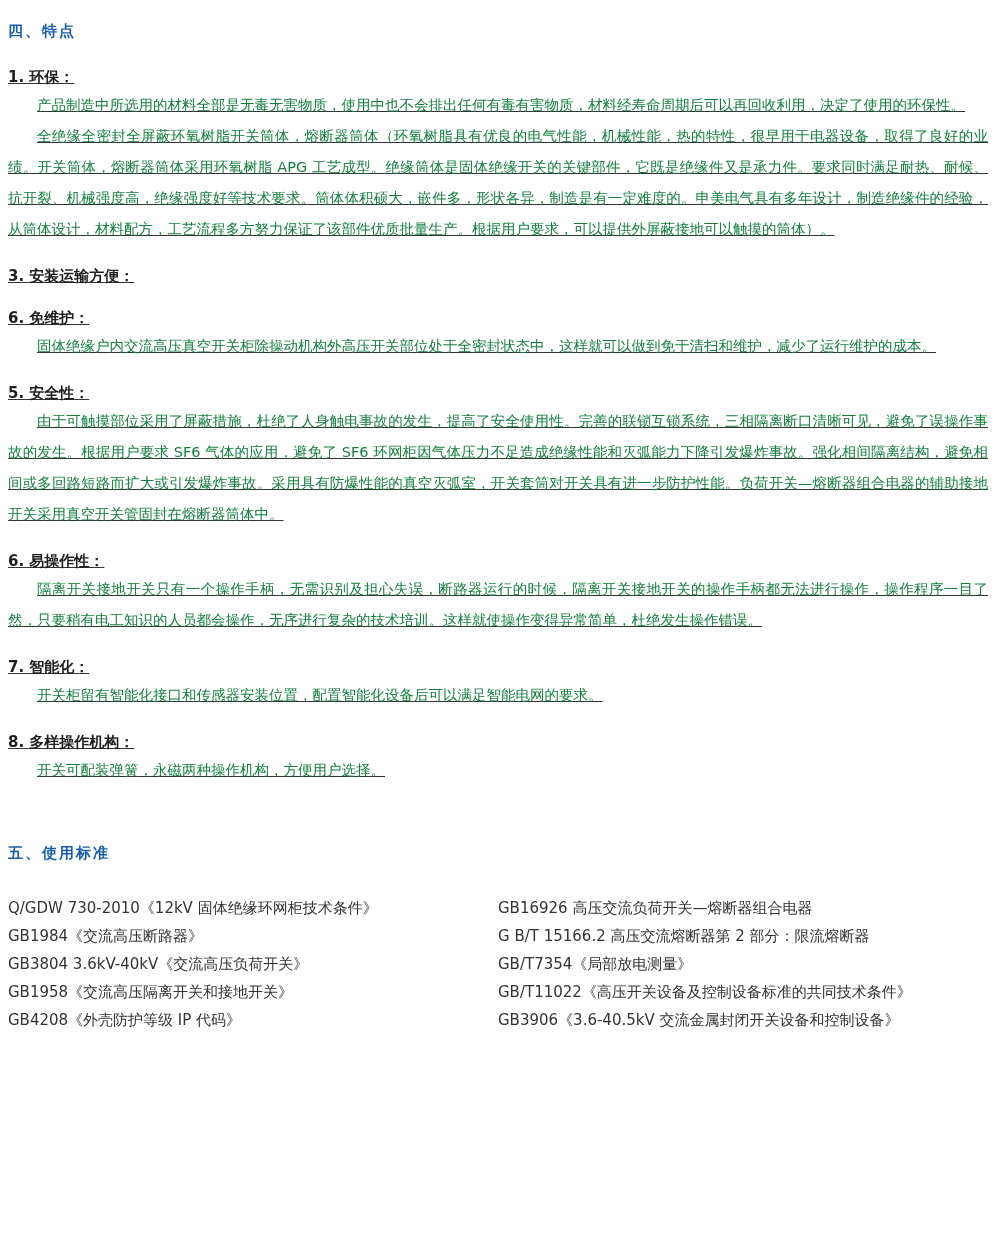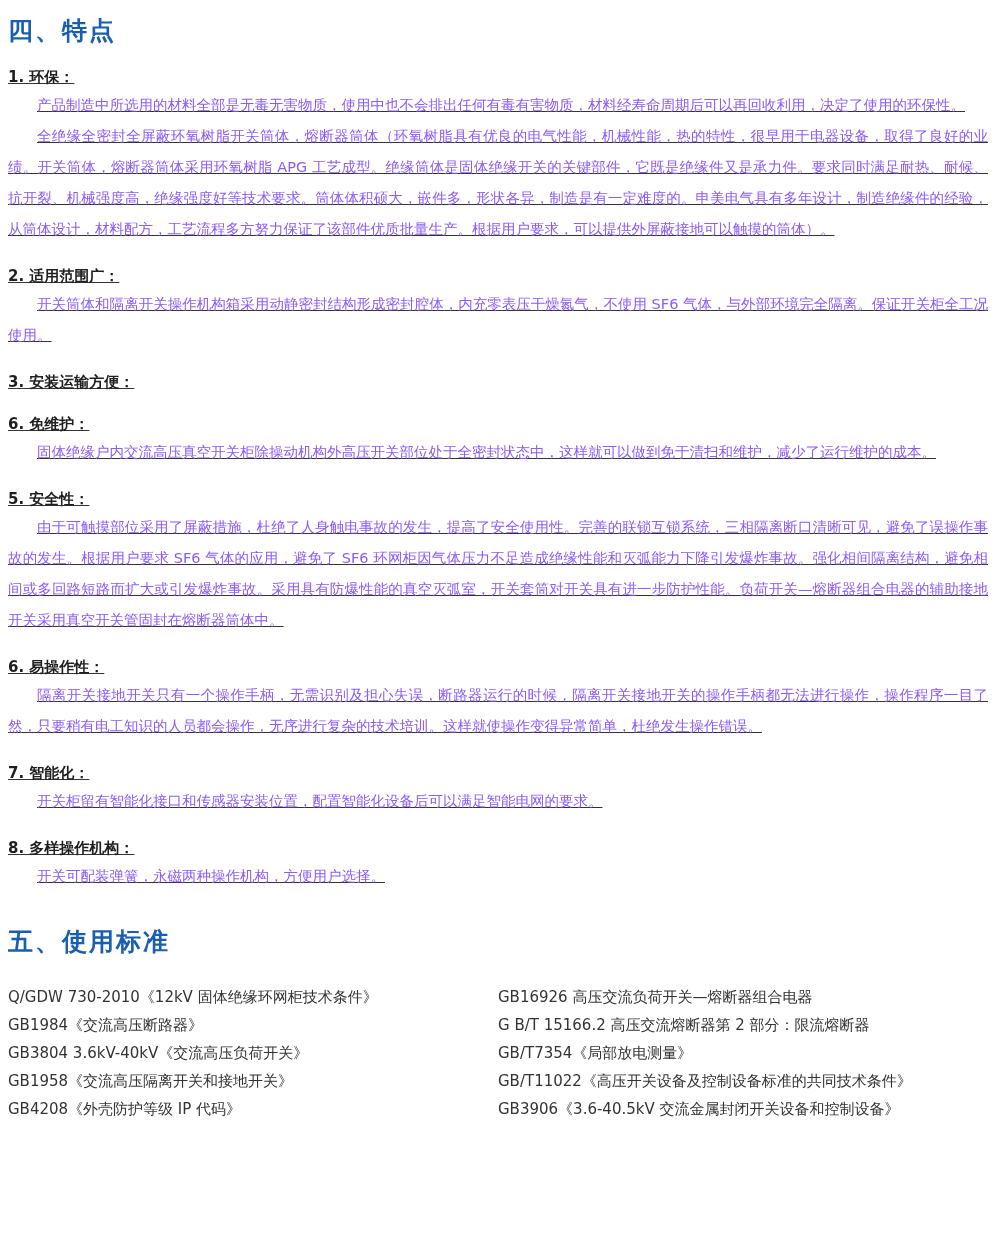--- a/index.html
+++ b/index.html
@@ -12,43 +12,43 @@
     font-family: "DejaVu Sans", "Liberation Sans", sans-serif;
     color: #333333;
   }
   .page {
     padding: 10px 8px 24px 8px;
     box-sizing: border-box;
     width: 996px;
   }
   .section-title {
     color: #1a5fae;
-    font-size: 25px;
+    font-size: 15px;
     font-weight: 600;
     letter-spacing: 2px;
     margin: 6px 0 0 0;
     line-height: 30px;
   }
   .feature { margin: 0; text-decoration: underline; }
   .feature-heading {
     font-size: 15px;
     font-weight: bold;
     color: #1f1f1f;
     margin: 20px 0 2px 0;
     line-height: 22px;
   }
   .feature-paragraph {
     font-size: 14.5px;
     line-height: 31px;
-    color: #8b5cf6;
+    color: #15803d;
     margin: 0;
     text-indent: 2em;
     text-align: justify;
   }
-  .standards-title-wrap { margin-top: 35px; }
+  .standards-title-wrap { margin-top: 52px; }
   .standards-columns {
     display: flex;
     flex-direction: row;
     margin-top: 26px;
   }
   .standards-col { width: 50%; }
   .standard-item {
     font-size: 15px;
     line-height: 28px;
     color: #333333;
@@ -63,24 +63,20 @@
 
   <section>
     <h1 class="section-title">四、特点</h1>
 
     <div class="feature">
       <h2 class="feature-heading">1. 环保：</h2>
       <p class="feature-paragraph">产品制造中所选用的材料全部是无毒无害物质，使用中也不会排出任何有毒有害物质，材料经寿命周期后可以再回收利用，决定了使用的环保性。</p>
       <p class="feature-paragraph">全绝缘全密封全屏蔽环氧树脂开关筒体，熔断器筒体（环氧树脂具有优良的电气性能，机械性能，热的特性，很早用于电器设备，取得了良好的业绩。开关筒体，熔断器筒体采用环氧树脂 APG 工艺成型。绝缘筒体是固体绝缘开关的关键部件，它既是绝缘件又是承力件。要求同时满足耐热、耐候、抗开裂、机械强度高，绝缘强度好等技术要求。筒体体积硕大，嵌件多，形状各异，制造是有一定难度的。申美电气具有多年设计，制造绝缘件的经验，从筒体设计，材料配方，工艺流程多方努力保证了该部件优质批量生产。根据用户要求，可以提供外屏蔽接地可以触摸的筒体）。</p>
     </div>
 
-    <div class="feature">
-      <h2 class="feature-heading">2. 适用范围广：</h2>
-      <p class="feature-paragraph">开关筒体和隔离开关操作机构箱采用动静密封结构形成密封腔体，内充零表压干燥氮气，不使用 SF6 气体，与外部环境完全隔离。保证开关柜全工况使用。</p>
-    </div>
 
     <div class="feature">
       <h2 class="feature-heading">3. 安装运输方便：</h2>
     </div>
 
     <div class="feature">
       <h2 class="feature-heading">6. 免维护：</h2>
       <p class="feature-paragraph">固体绝缘户内交流高压真空开关柜除操动机构外高压开关部位处于全密封状态中，这样就可以做到免于清扫和维护，减少了运行维护的成本。</p>
     </div>
 

